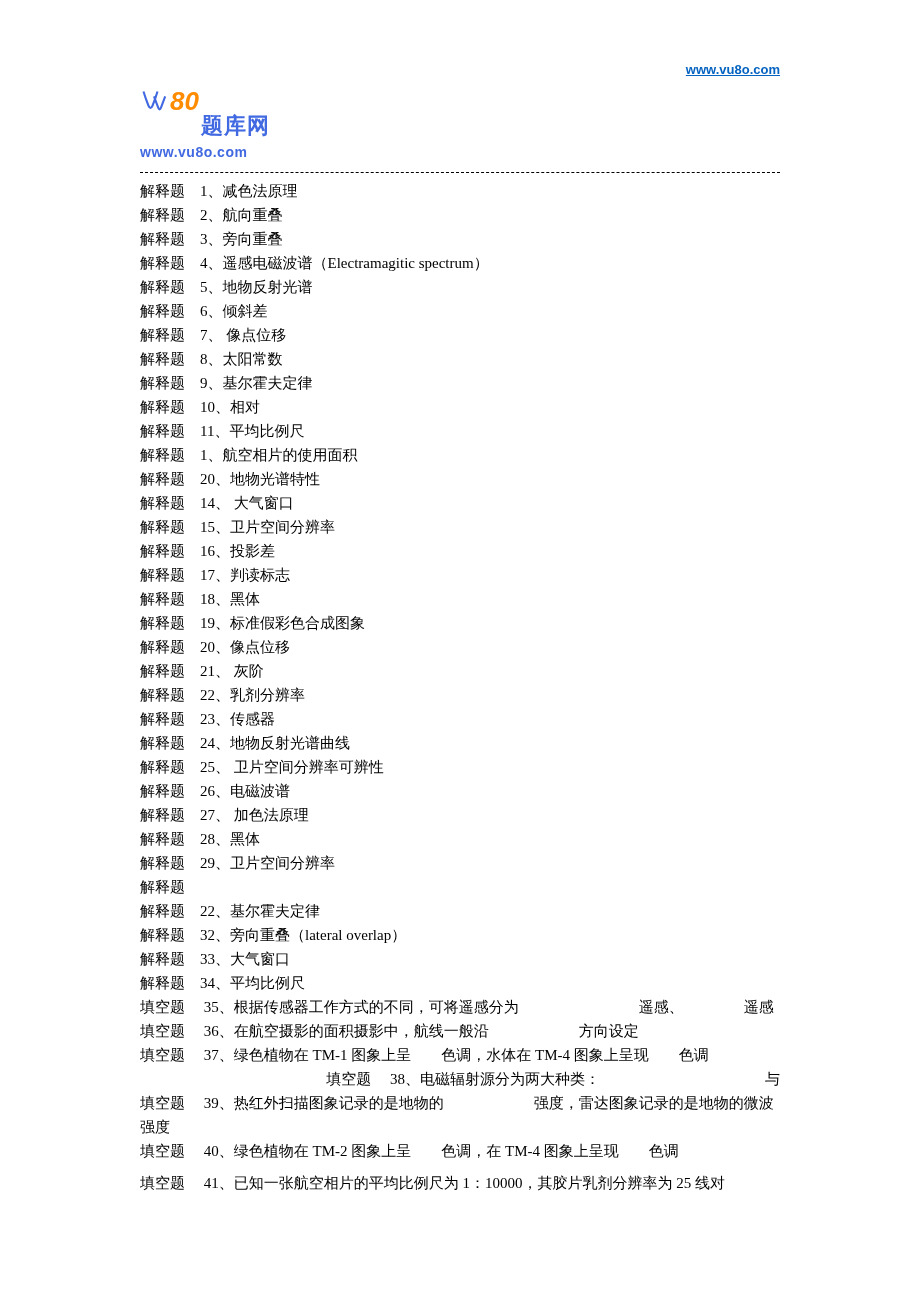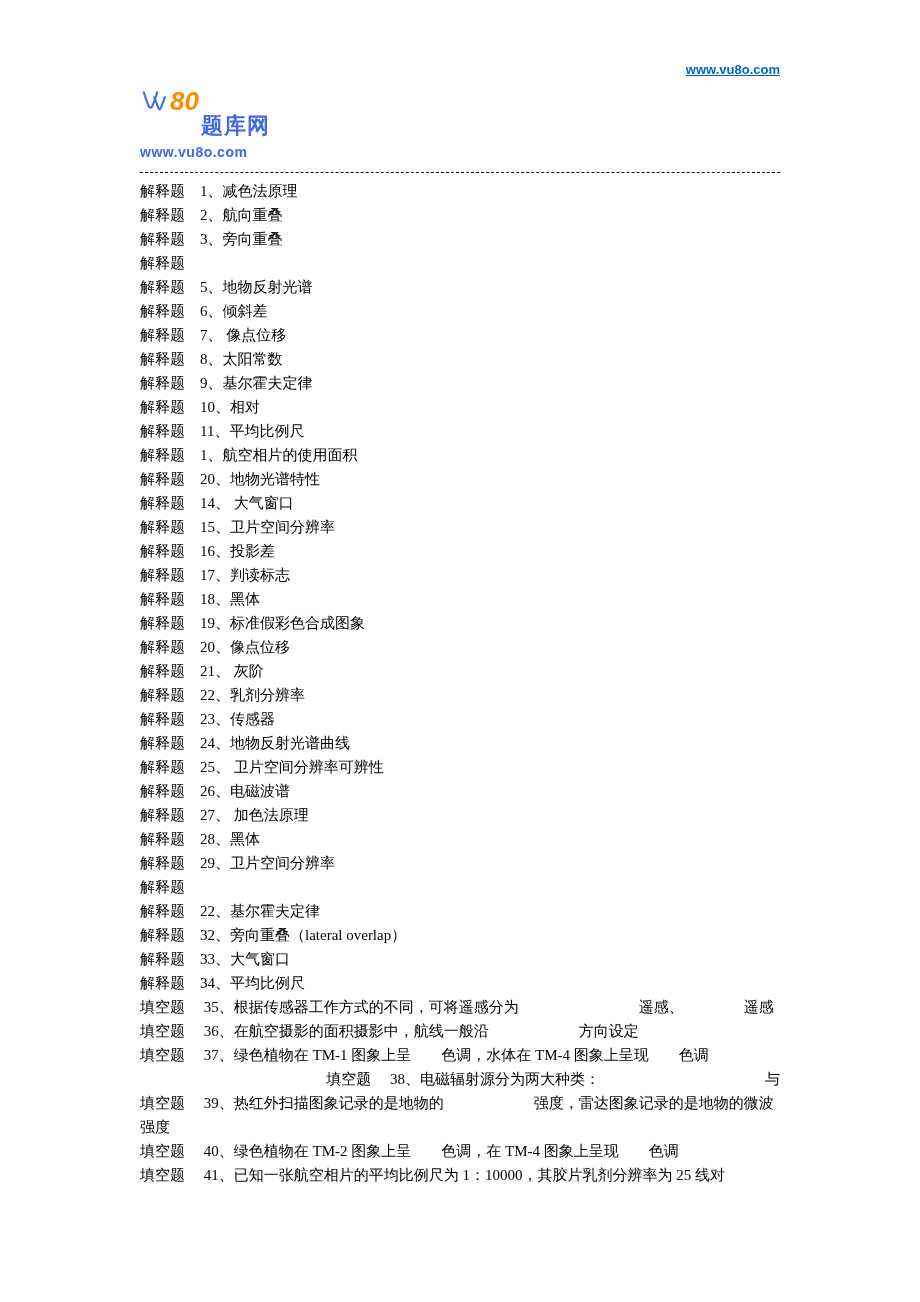--- a/index.html
+++ b/index.html
@@ -121,20 +121,21 @@
     <div class="line">
       <span class="type-label">解释题</span>
       <span class="line-content">　2、航向重叠</span>
     </div>
     <div class="line">
       <span class="type-label">解释题</span>
       <span class="line-content">　3、旁向重叠</span>
     </div>
     <div class="line">
       <span class="type-label">解释题</span>
+      <span class="line-content">　4、遥感电磁波谱（Electramagitic spectrum）</span>
     </div>
     <div class="line">
       <span class="type-label">解释题</span>
       <span class="line-content">　5、地物反射光谱</span>
     </div>
     <div class="line">
       <span class="type-label">解释题</span>
       <span class="line-content">　6、倾斜差</span>
     </div>
     <div class="line">
@@ -249,14 +250,14 @@
       <span class="line-content">　34、平均比例尺</span>
     </div>
   </div>
 <div id="fill-list">
     <div style="line-height: 1.6;">填空题　 35、根据传感器工作方式的不同，可将遥感分为　　　　　　　　遥感、　　　　遥感</div>
     <div style="line-height: 1.6;">填空题　 36、在航空摄影的面积摄影中，航线一般沿　　　　　　方向设定</div>
     <div style="line-height: 1.6;">填空题　 37、绿色植物在 TM-1 图象上呈　　色调，水体在 TM-4 图象上呈现　　色调</div>
     <div style="line-height: 1.6; text-align: right;">填空题　 38、电磁辐射源分为两大种类：　　　　　　　　　　　与</div>
     <div style="line-height: 1.6;">填空题　 39、热红外扫描图象记录的是地物的　　　　　　强度，雷达图象记录的是地物的微波　　　　　强度</div>
     <div style="line-height: 1.6;">填空题　 40、绿色植物在 TM-2 图象上呈　　色调，在 TM-4 图象上呈现　　色调</div>
-    <div style="line-height: 1.6;">填空题　 41、已知一张航空相片的平均比例尺为 1：10000，其胶片乳剂分辨率为 25 线对</div>
+    <div style="line-height: 1.6; margin-top: 8px;">填空题　 41、已知一张航空相片的平均比例尺为 1：10000，其胶片乳剂分辨率为 25 线对</div>
   </div>
 
 </body></html>

